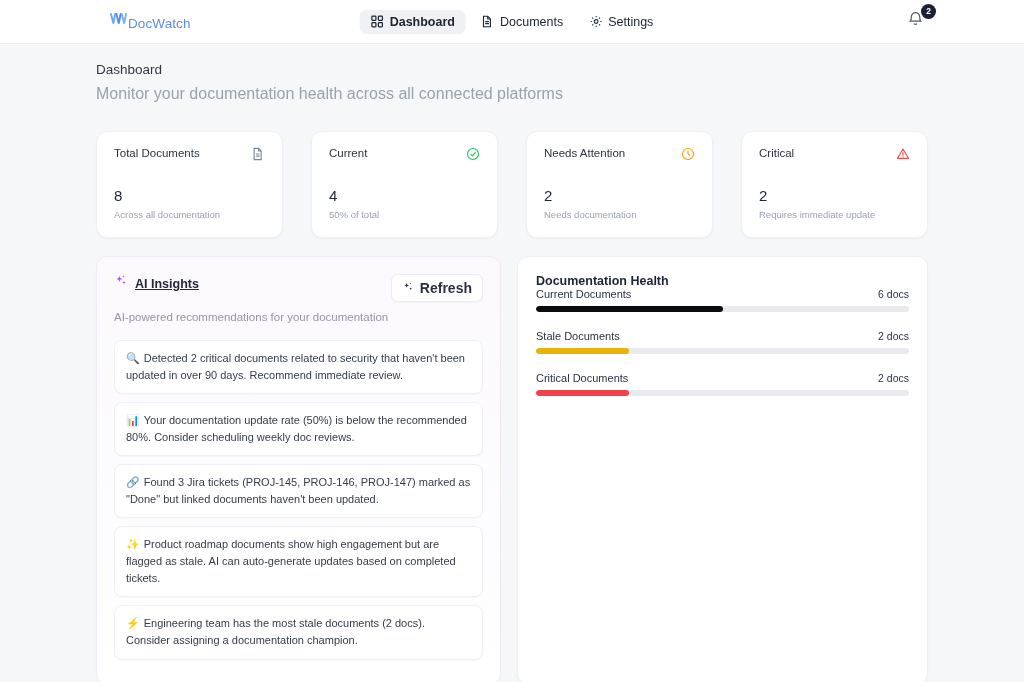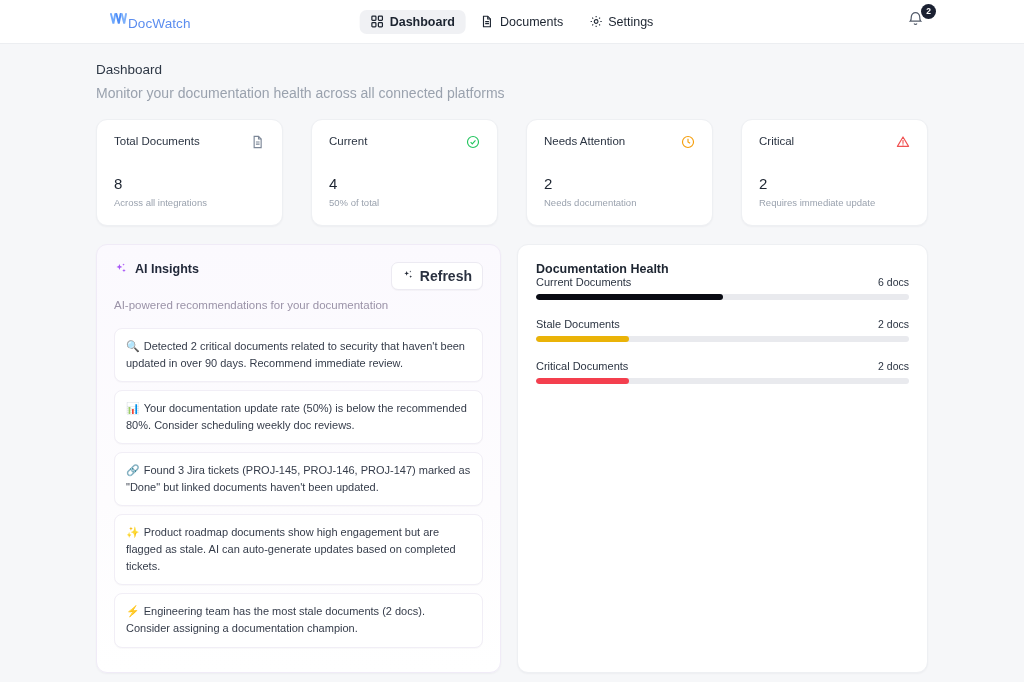--- a/index.html
+++ b/index.html
@@ -46,21 +46,21 @@
     position: absolute; right: -4px; top: -5px;
     width: 15px; height: 15px; border-radius: 50%;
     background: #1b2132; color: #fff;
     font-size: 8.5px; font-weight: 700;
     display: flex; align-items: center; justify-content: center;
     line-height: 1;
   }
   
   .page { padding: 18px 96px 0 96px; }
   .page-title { font-size: 13.5px; color: #2e3846; margin-bottom: 8px; }
-  .page-sub { font-size: 14px; color: #9aa2ae; margin-bottom: 18px; }
+  .page-sub { font-size: 16px; color: #9aa2ae; margin-bottom: 28px; }
 
   
   .stats { display: flex; gap: 28px; }
   .stat-card {
     flex: 1; background: #fff; border-radius: 11px;
     border: 1px solid #eef0f3;
     box-shadow: 0 1px 2px rgba(18,24,40,.04);
     padding: 15px 17px 17px 17px;
     min-height: 97px;
   }
@@ -73,21 +73,21 @@
   .midrow { display: flex; gap: 16px; margin-top: 18px; }
   .ai-card {
     width: 405px;
     background: linear-gradient(180deg,#fbf9fe 0%, #fdfcfe 60%, #ffffff 100%);
     border: 1px solid #f0ebf7;
     border-radius: 11px;
     box-shadow: 0 1px 2px rgba(18,24,40,.04);
     padding: 17px 17px 16px 17px;
   }
   .ai-head { display: flex; align-items: flex-start; justify-content: space-between; }
-  .ai-title { display: flex; align-items: flex-start; gap: 7px; font-size: 12.5px; font-weight: 600; color: #22293a; }
+  .ai-title { display: flex; align-items: flex-end; gap: 7px; font-size: 12.5px; font-weight: 600; color: #22293a; text-decoration: underline; }
   .ai-sub { font-size: 11.5px; color: #9b93a8; margin-top: 9px; margin-bottom: 17px; }
   .refresh-btn {
     display: flex; align-items: center; gap: 6px;
     background: #fff; border: 1px solid #eceaf2; border-radius: 7px;
     padding: 5px 10px; font-size: 14px; font-weight: 600; color: #2a3140;
     cursor: pointer; box-shadow: 0 1px 1px rgba(18,24,40,.03);
   }
   .insight {
     background: #fff; border: 1px solid #f1eef6; border-radius: 8px;
     padding: 9px 11px; margin-bottom: 8px;
@@ -187,21 +187,21 @@
         <span class="stat-label">Total Documents</span>
         <span>
           <svg width="14" height="14" viewBox="0 0 16 16" fill="none" stroke="#7c8797" stroke-width="1.3">
             <path d="M3.6 1.6h5l3 3v9.8h-8z"></path>
               <path d="M8.6 1.6v3h3"></path>
             <path d="M5.6 8h4.2M5.6 10.4h4.2"></path>
           </svg>
         </span>
       </div>
       <div class="stat-value">8</div>
-      <div class="stat-hint">Across all integrations</div>
+      <div class="stat-hint">Across all documentation</div>
     </div>
 
     <div class="stat-card">
       <div class="stat-top">
         <span class="stat-label">Current</span>
         <span>
           <svg width="14" height="14" viewBox="0 0 16 16" fill="none" stroke="#22c55e" stroke-width="1.3">
             <circle cx="8" cy="8" r="6.3"></circle>
               <path d="M5.3 8.2l1.9 1.9 3.6-3.9"></path>
           </svg>

